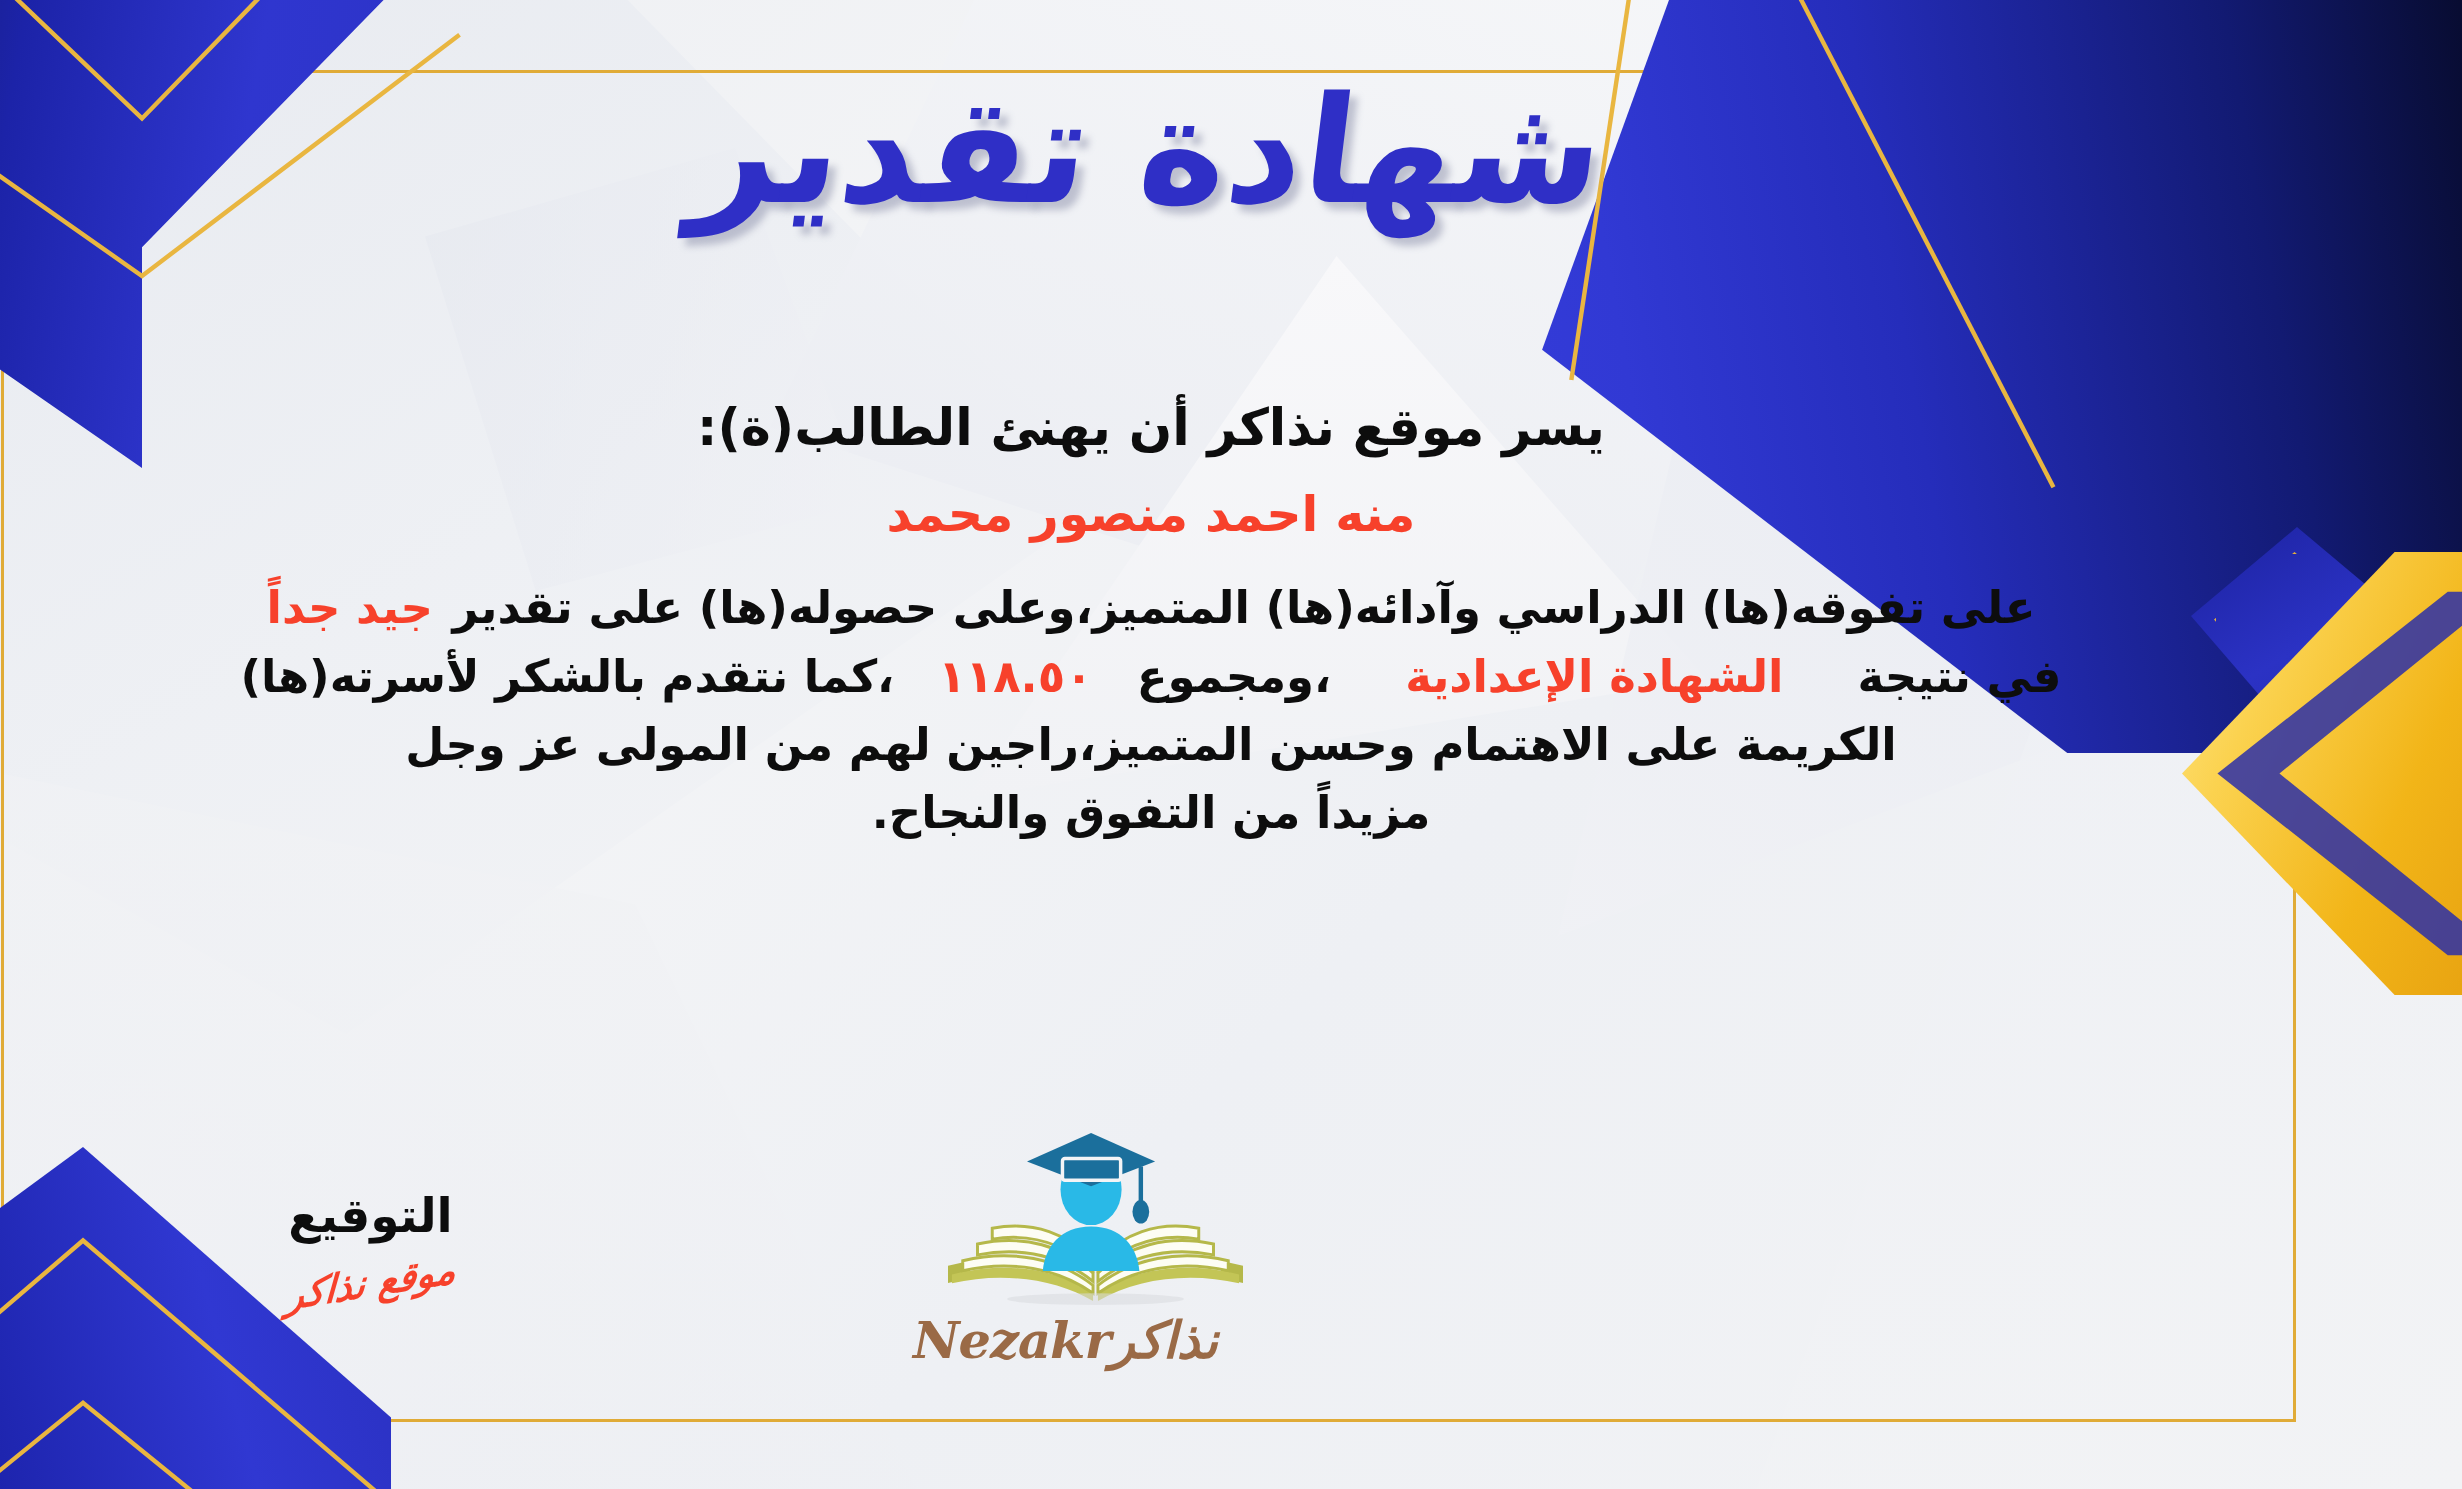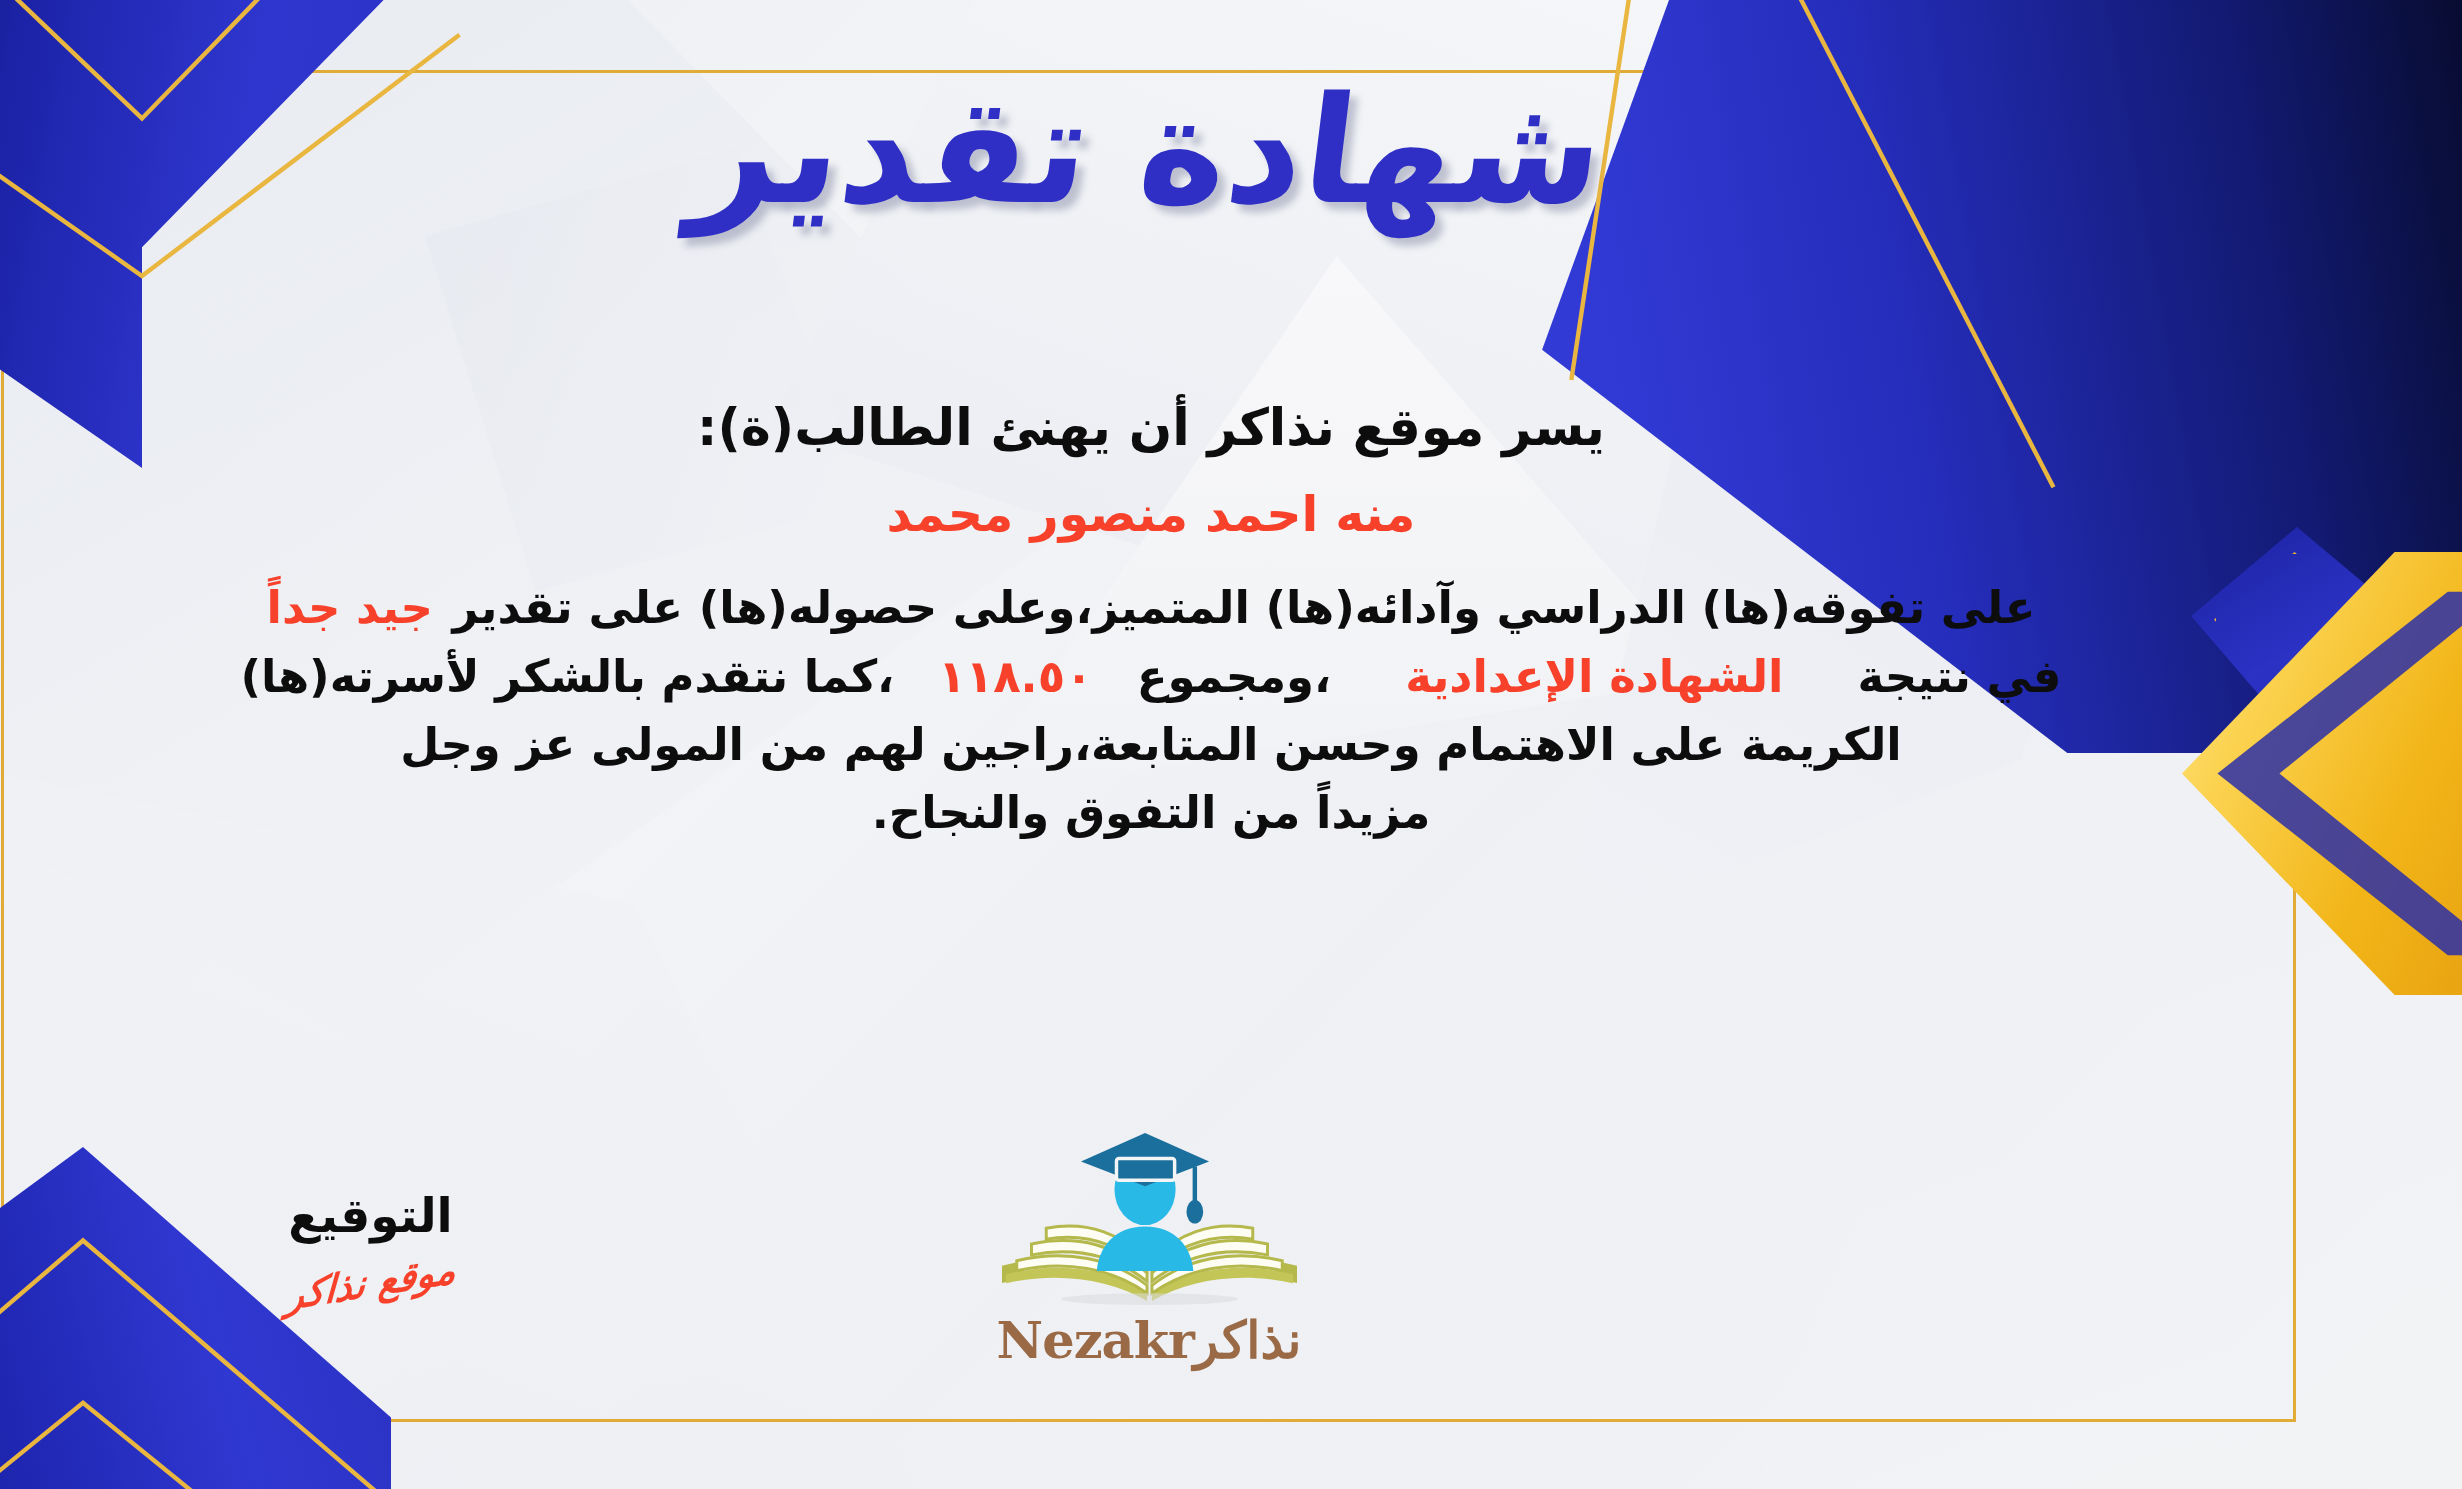--- a/index.html
+++ b/index.html
@@ -240,24 +240,25 @@
     font-weight: 700;
     color: #f7412b;
     transform: rotate(-9deg) skewX(-12deg);
     display: inline-block;
     line-height: 1.1;
   }
 
   
   .logo-block {
     position: absolute;
-    left: 1133px;
+    left: 1079px;
     top: 1123px;
     width: 364px;
-    text-align: center;
+    text-align: left;
+    font-style: italic;
   }
   .logo-art {
     position: relative;
     width: 305px;
     height: 182px;
     margin: 0 auto;
   }
   .logo-book {
     position: absolute;
     left: 0; bottom: 0;
@@ -345,21 +346,21 @@
 
     <div class="student-name">منه احمد منصور محمد</div>
 
     <div class="para">
       <span class="line">
         <span>على تفوقه(ها) الدراسي وآدائه(ها) المتميز،وعلى حصوله(ها) على تقدير</span><span class="gap-sm"></span><span class="hl">جيد جداً</span>
       </span>
       <span class="line">
         <span>في نتيجة</span><span class="gap-lg"></span><span class="hl">الشهادة الإعدادية</span><span class="gap-lg"></span><span>،ومجموع</span><span class="gap-md"></span><span class="hl">١١٨.٥٠</span><span class="gap-md"></span><span>،كما نتقدم بالشكر لأسرته(ها)</span>
       </span>
-      <span class="line">الكريمة على الاهتمام وحسن المتابعة،راجين لهم من المولى عز وجل</span>
+      <span class="line">الكريمة على الاهتمام وحسن المتميز،راجين لهم من المولى عز وجل</span>
       <span class="line">مزيداً من التفوق والنجاح.</span>
     </div>
   </div>
 
   <div class="signature-block">
     <div class="sig-label">التوقيع</div>
     <div class="sig-mark">موقع نذاكر</div>
   </div>
 
   <div class="logo-block">

